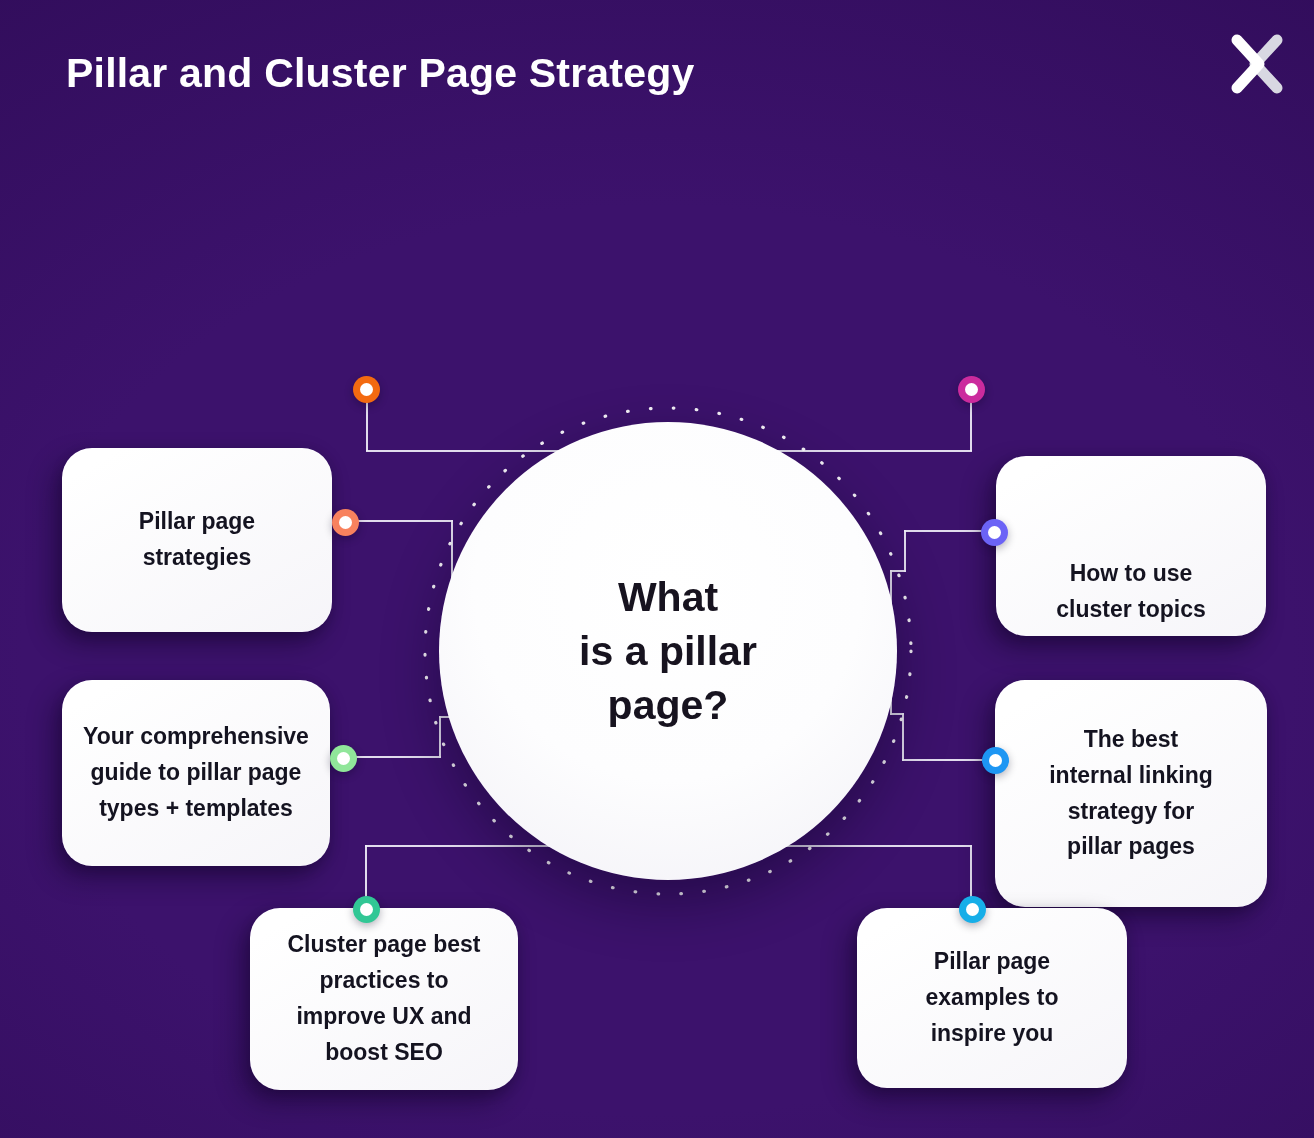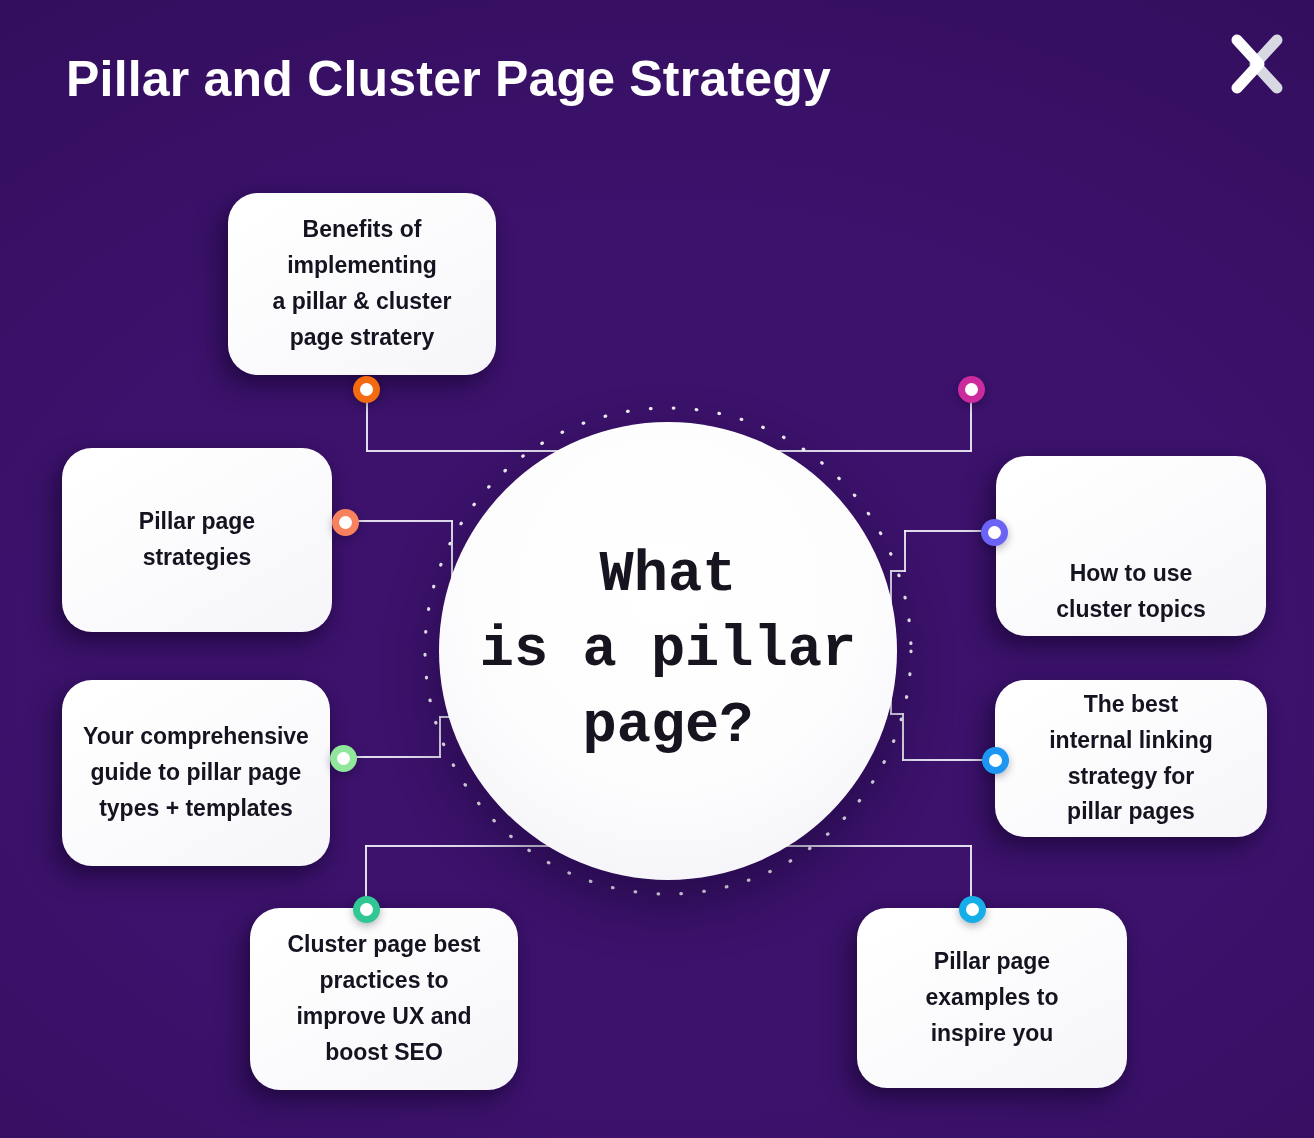--- a/index.html
+++ b/index.html
@@ -8,21 +8,21 @@
     width: 1314px;
     height: 1138px;
     overflow: hidden;
     font-family: "Liberation Sans", "DejaVu Sans", sans-serif;
     background: radial-gradient(ellipse 115% 95% at 50% 58%, #481a80 0%, #3c126c 0%, #3c126c 42%, #2b0a51 100%);
   }
   
   .page-title {
     position: absolute;
     left: 66px; top: 50px;
-    font-size: 50px;
+    font-size: 41px;
     font-weight: 800;
     color: #ffffff;
     letter-spacing: 0.2px;
   }
   .brand-logo { position: absolute; left: 1228px; top: 32px; }
 
   
   .seg { position: absolute; background: rgba(240,238,248,0.92); z-index: 1; }
 
   
@@ -32,26 +32,25 @@
     left: 439px; top: 422px;
     width: 458px; height: 458px;
     border-radius: 50%;
     background: radial-gradient(circle at 50% 36%, #ffffff 0%, #fdfdfe 52%, #f1f0f6 100%);
     box-shadow: 0 22px 55px rgba(10,0,30,0.42);
     display: flex; align-items: center; justify-content: center;
     text-align: center;
     z-index: 2;
   }
   .center-circle .center-text {
-    font-size: 57px;
+    font-size: 41px;
     font-weight: 700;
     line-height: 1.32;
     color: #17131f;
     white-space: pre-line;
-    font-family: Liberation Mono, monospace;
   }
 
   
   .card {
     position: absolute;
     border-radius: 30px;
     background: linear-gradient(150deg, #ffffff 10%, #f6f5f9 100%);
     box-shadow: -9px 12px 26px rgba(12,2,32,0.42), 0 4px 12px rgba(12,2,32,0.22);
     display: flex; align-items: center; justify-content: center;
     text-align: center;
@@ -64,21 +63,21 @@
     font-weight: 700;
     line-height: 1.56;
     color: #141320;
     white-space: pre-line;
   }
   .card-benefits   { left: 228px; top: 193px; width: 268px; height: 182px; }
   .card-step       { left: 856px; top: 190px; width: 270px; height: 183px; }
   .card-strategies { left:  62px; top: 448px; width: 270px; height: 184px; }
   .card-cluster    { left: 996px; top: 456px; width: 270px; height: 180px; align-items: flex-end; }
   .card-guide      { left:  62px; top: 680px; width: 268px; height: 186px; }
-  .card-linking    { left: 995px; top: 680px; width: 272px; height: 157px; }
+  .card-linking    { left: 995px; top: 680px; width: 272px; height: 227px; }
   .card-practices  { left: 250px; top: 908px; width: 268px; height: 182px; }
   .card-examples   { left: 857px; top: 908px; width: 270px; height: 180px; }
 
   
   .dot {
     position: absolute;
     width: 27px; height: 27px;
     border-radius: 50%;
     z-index: 3;
     display: flex; align-items: center; justify-content: center;
@@ -139,26 +138,20 @@
   <svg class="ring" width="492" height="492" viewBox="0 0 492 492" aria-hidden="true">
     <circle cx="246" cy="246" r="243" fill="none" stroke="#ffffff" stroke-width="3.2" stroke-dasharray="0.6 22.4" stroke-linecap="round" opacity="0.95"></circle>
   </svg>
 
   <div class="center-circle">
     <div class="center-text">What
 is a pillar
 page?</div>
   </div>
 
-  <div class="card card-benefits">
-    <div class="card-label">Benefits of
-implementing
-a pillar &amp; cluster
-page stratery</div>
-  </div>
   <div class="card card-strategies">
     <div class="card-label">Pillar page
 strategies</div>
   </div>
   <div class="card card-cluster">
     <div class="card-label">How to use
 cluster topics</div>
   </div>
   <div class="card card-guide">
     <div class="card-label">Your comprehensive

